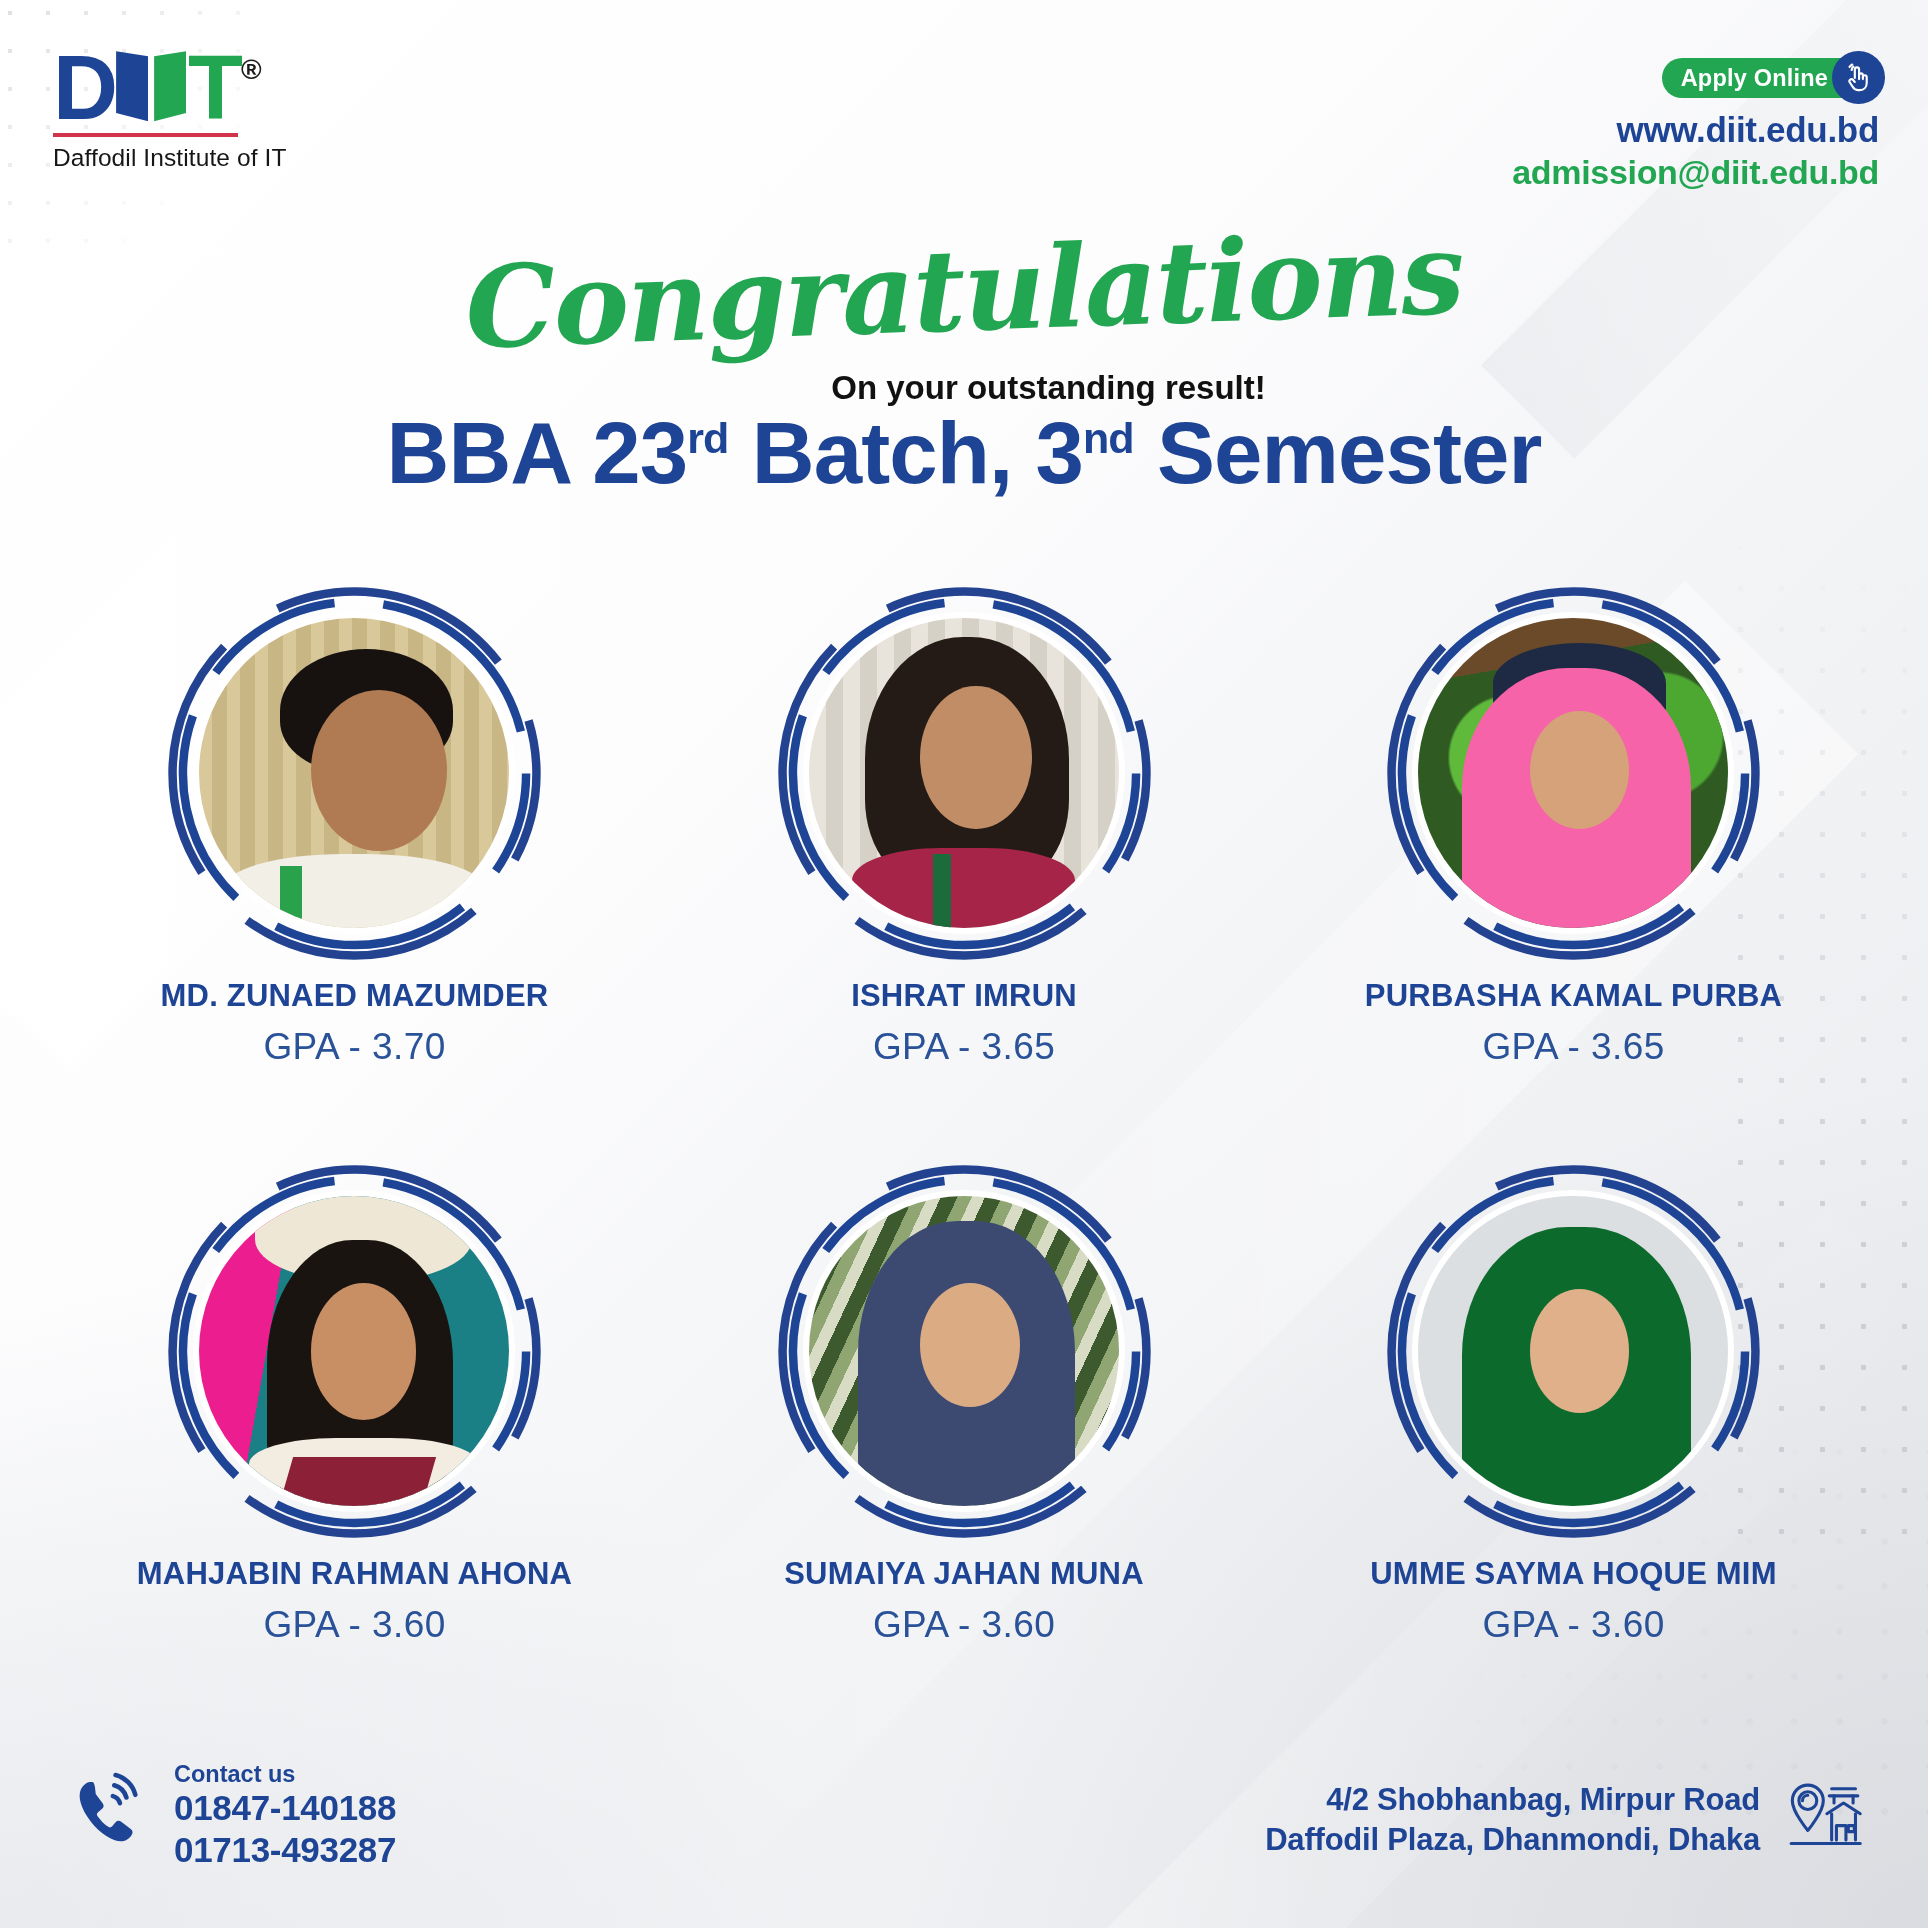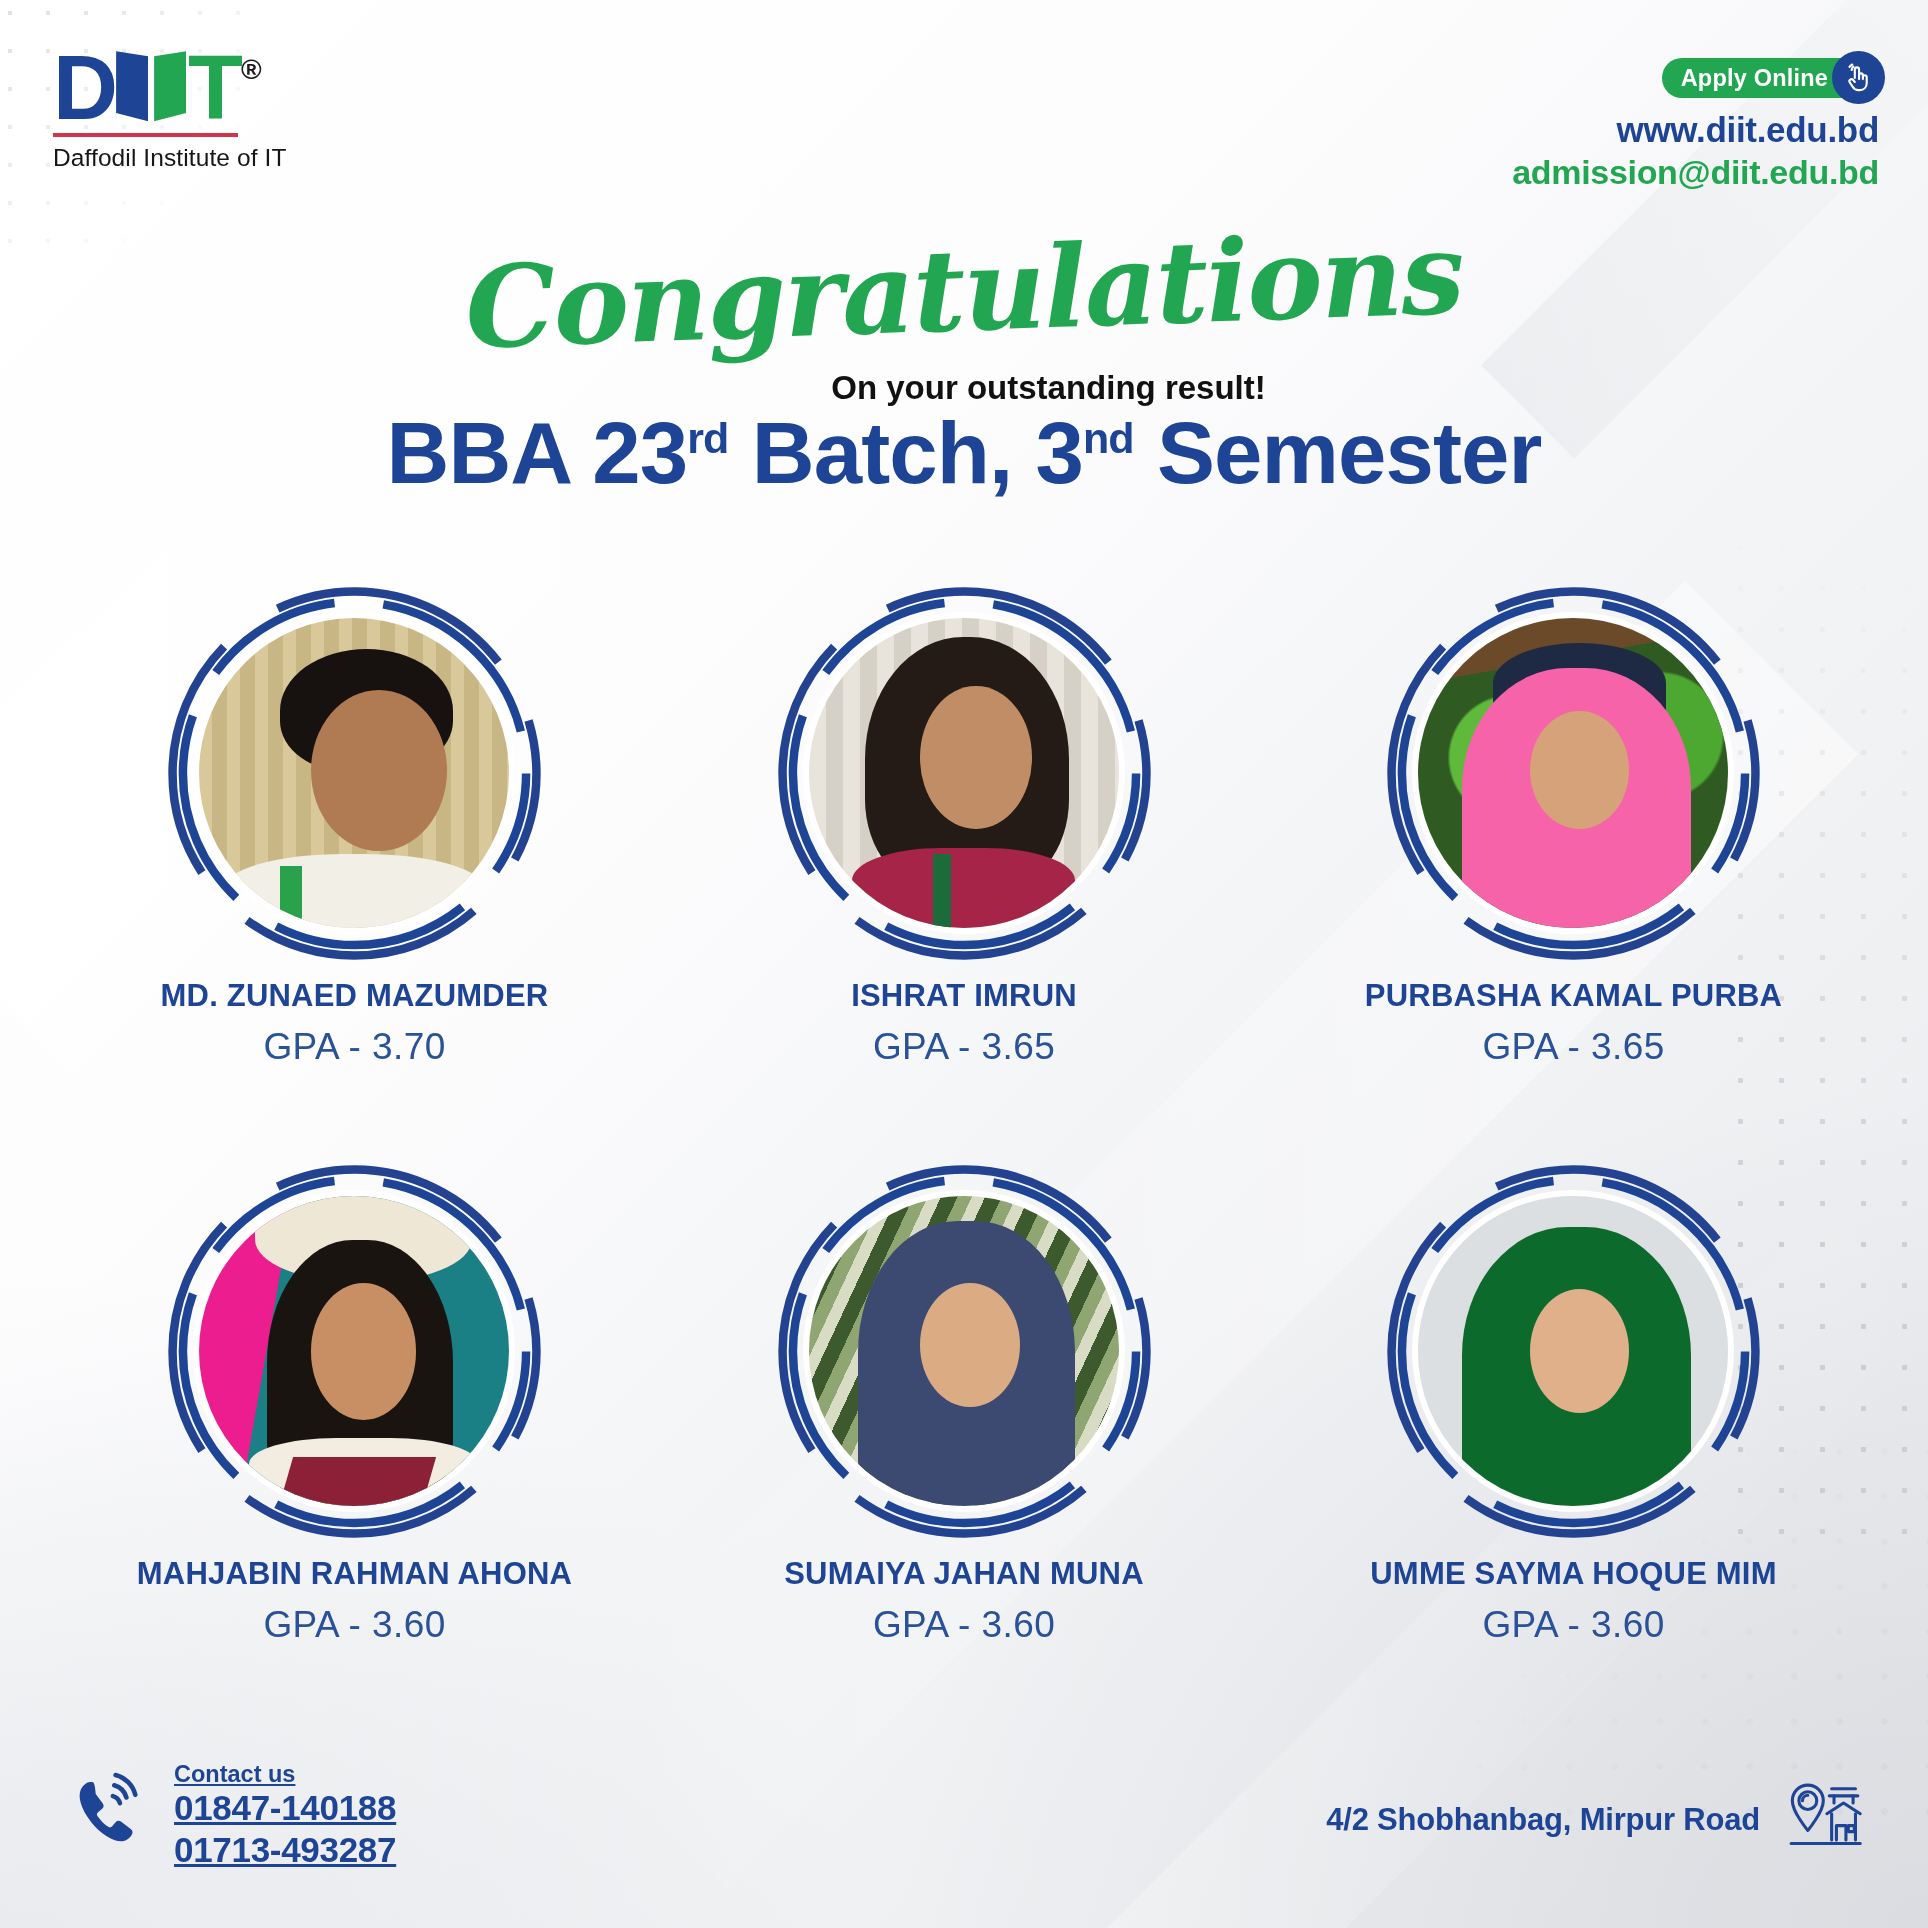--- a/index.html
+++ b/index.html
@@ -131,21 +131,21 @@
   .photo .img { width:100%; height:100%; position:relative; }
 
   .sname {
     margin-top:32px; font-size:31px; font-weight:bold; color:#1e4496;
     letter-spacing:0.2px; text-align:center; white-space:nowrap;
   }
   .sgpa { margin-top:12.2px; font-size:37px; color:#2a5298; letter-spacing:0.4px; }
 
   
   .foot-left { position:absolute; left:68px; bottom:58px; display:flex; align-items:center; gap:19px; }
-  .foot-left .txt { color:#1e4496;text-decoration:underline; }
+  .foot-left .txt { color:#1e4496; }
   .foot-left .cu { font-size:23.5px; font-weight:bold; line-height:1.1; }
   .foot-left .ph { font-size:35px; font-weight:bold; line-height:1.18; letter-spacing:-0.3px; }
   .foot-right { position:absolute; right:60px; bottom:66px; display:flex; align-items:center; gap:21px; }
   .foot-right .addr { text-align:right; color:#1e4496; font-size:31px; font-weight:bold; line-height:1.3; letter-spacing:-0.2px; }
   .p-face { position:absolute; border-radius:50%; }
   .p-hair { position:absolute; }
   .p-body { position:absolute; }
 </style>
 </head>
 <body>
@@ -339,20 +339,21 @@
     <span class="txt">
       <div class="cu">Contact us</div>
       <div class="ph">01847-140188</div>
       <div class="ph">01713-493287</div>
     </span>
   </div>
 
   <div class="foot-right">
     <span class="addr">
       <div>4/2 Shobhanbag, Mirpur Road</div>
+      <div>Daffodil Plaza, Dhanmondi, Dhaka</div>
     </span>
     <span>
       <svg width="87" height="81" viewBox="0 0 72 68" fill="none" stroke="#1e4496" stroke-width="2.6" stroke-linecap="round" stroke-linejoin="round">
         <path d="M22 6c-7.2 0-13 5.8-13 13 0 9.5 13 25 13 25s13-15.5 13-25c0-7.2-5.8-13-13-13z"></path>
         <circle cx="22" cy="19" r="7.5"></circle>
         <path d="M17.5 19a4.5 4.5 0 0 1 4.5-4.5"></path>
         <path d="M40 15h24"></path>
           <path d="M42 9h20"></path>
         <path d="M44 15v6"></path>
           <path d="M60 15v6"></path>

